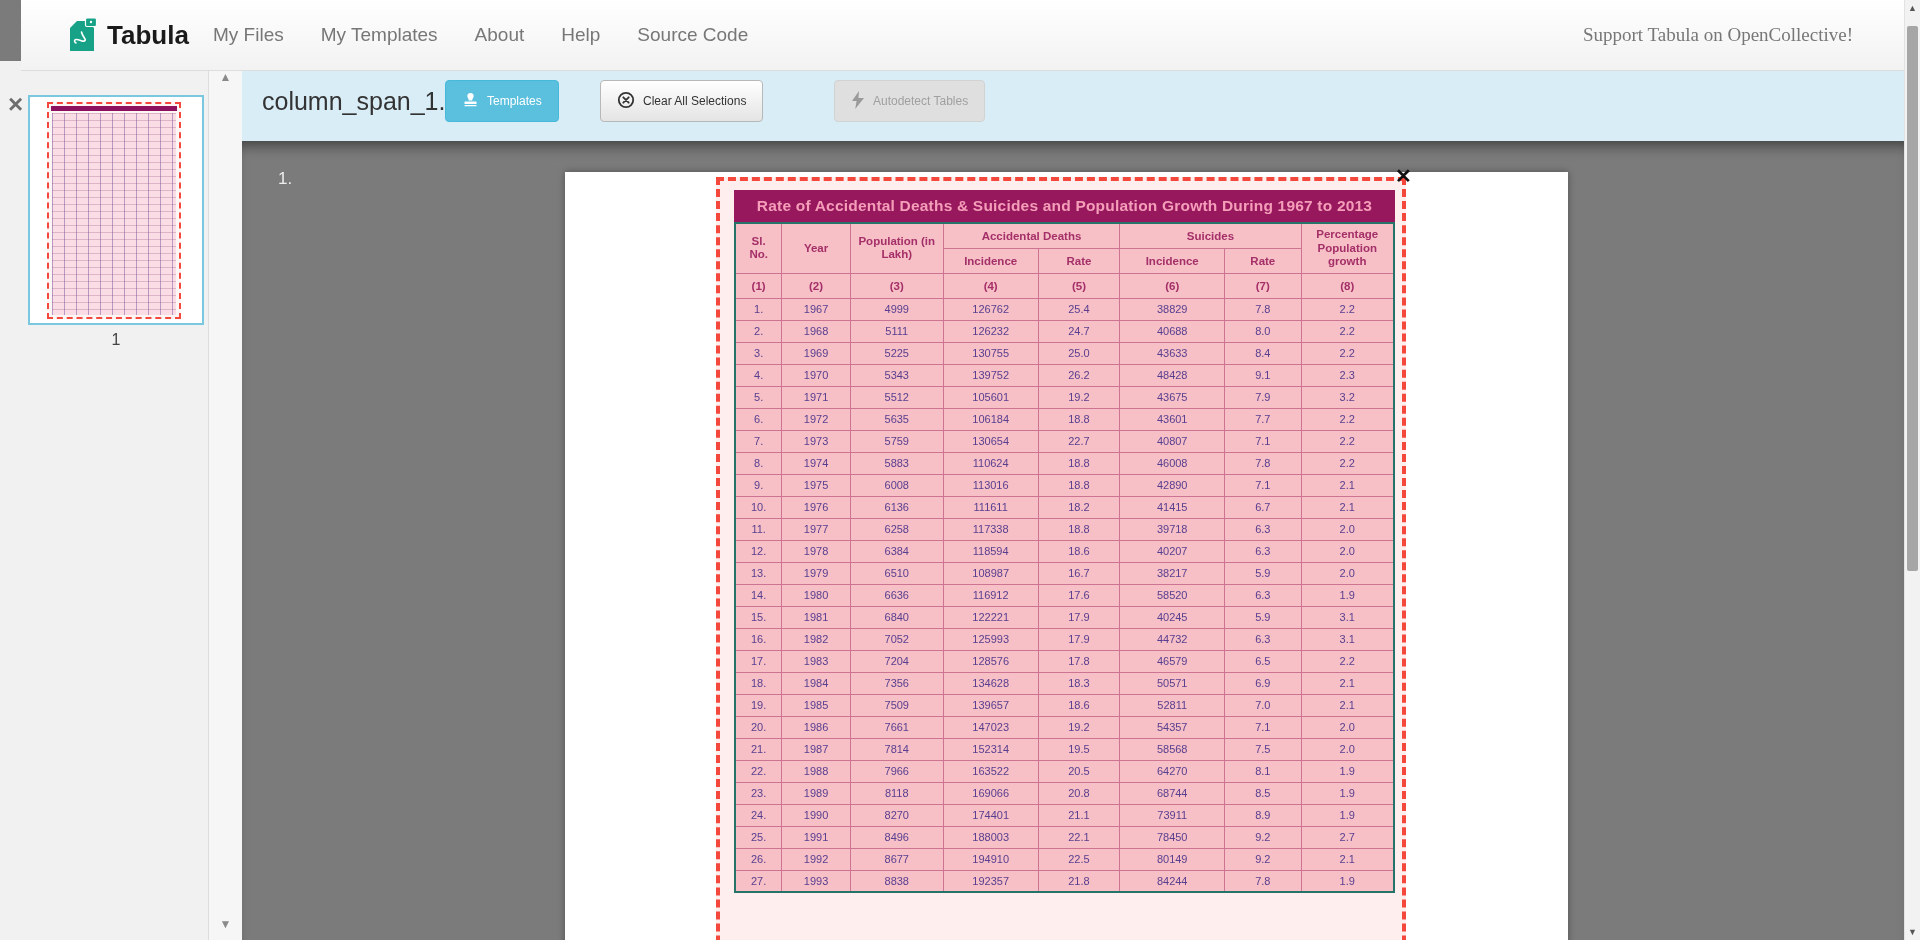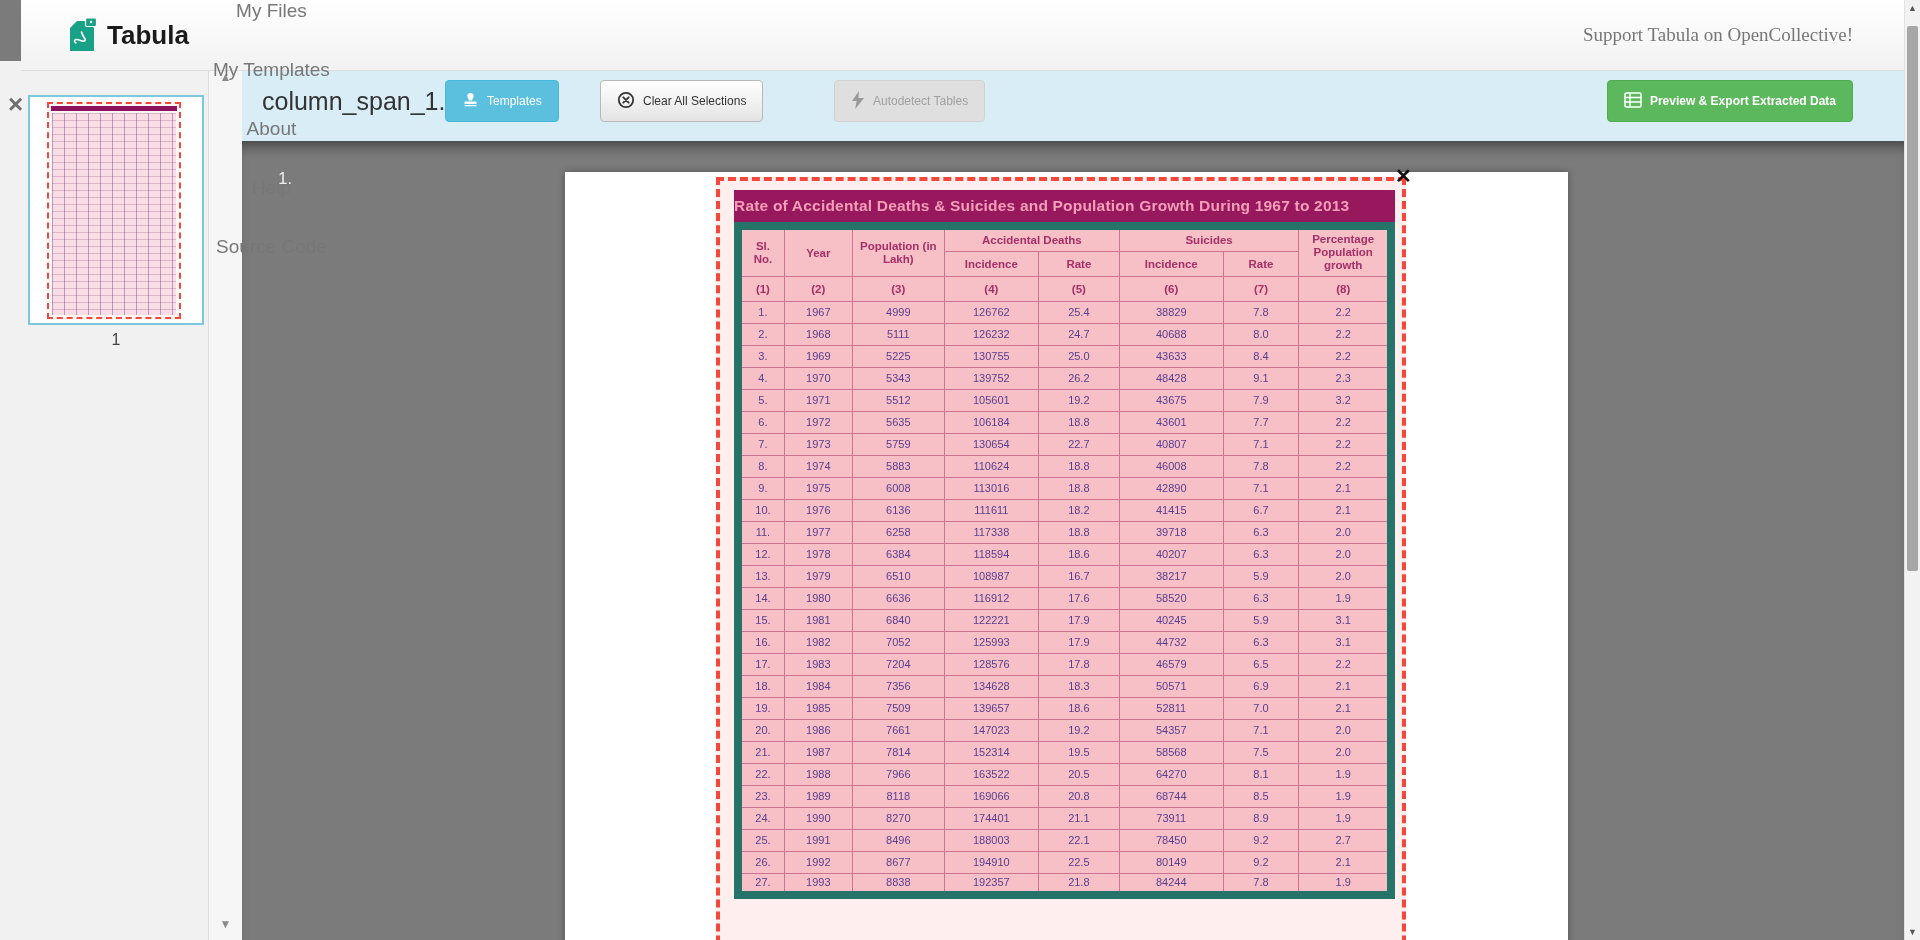--- a/index.html
+++ b/index.html
@@ -4,21 +4,21 @@
 <style>
   * { box-sizing: border-box; margin: 0; padding: 0; }
   html,body { width:1920px; height:940px; overflow:hidden; }
   body { font-family:"Liberation Sans", sans-serif; background:#7b7b7b; position:relative; }
 
   
   .navbar { position:absolute; top:0; left:0; width:1920px; height:71px;
             background:linear-gradient(#ffffff,#f2f2f2); border-bottom:1px solid #ddd; z-index:6;margin-left:21px; }
   .brand { position:absolute; left:46px; top:0; height:100%; display:flex; align-items:center; gap:9px; cursor:pointer; }
   .brand-text { font-size:26px; font-weight:bold; color:#1a1a1a; }
-  .nav-links { position:absolute; left:192px; top:0; height:100%; display:flex; align-items:center; gap:37px;flex-direction:column; }
+  .nav-links { position:absolute; left:192px; top:0; height:100%; display:flex; align-items:center; gap:37px; }
   .nav-link { font-size:19px; color:#777; text-decoration:none; cursor:pointer; }
   .support-link { position:absolute; right:88px; top:50%; transform:translateY(-50%);
                   font-size:19px; color:#777; cursor:pointer;font-family:Liberation Serif, serif; }
 
   
   .sidebar { position:absolute; top:61px; left:0; width:242px; height:879px; background:#f1f1f1; z-index:5; }
   .sidebar-gutter { position:absolute; right:0; top:0; width:34px; height:100%;
                     background:#f6f6f6; border-left:1px solid #dcdcdc; }
   .scroll-arrow { position:absolute; left:0; width:100%; text-align:center; color:#8a8a8a;
                   font-size:12px; line-height:16px; cursor:pointer; }
@@ -58,22 +58,22 @@
 
   .selection { position:absolute; left:151px; top:5px; width:690px; height:1200px;
                border:4px dashed #f4483c; background:rgba(244,90,80,0.10);
                z-index:3; pointer-events:none; }
   .selection-close { position:absolute; left:830px; top:-6px; z-index:4; font-size:20px;
                      font-weight:bold; color:#111; line-height:20px; cursor:pointer; }
 
   
   .pdf-table { position:absolute; left:169px; top:18px; width:661px; z-index:2; }
   .table-title { height:32px; line-height:32px; background:#8e1160; color:#f4a6c6;
-                 font-weight:bold; font-size:15.5px; letter-spacing:0.2px; }
-  table.data { width:661px; border-collapse:collapse; table-layout:fixed; border:8px solid #0f766e; }
+                 font-weight:bold; font-size:15.5px; text-align:center; letter-spacing:0.2px; }
+  table.data { width:661px; border-collapse:collapse; table-layout:fixed; border:2px solid #0f766e; }
   table.data th, table.data td { border:1px solid #c9789a; text-align:center; overflow:hidden; }
   table.data thead th { background:#f6ccd4; color:#9c2b6b; font-size:11.5px; font-weight:bold;
                         padding:1px 2px; height:25px; }
   th.two-line { white-space:pre-line; line-height:1.15; }
   tr.index-row th { height:22px; }
   table.data tbody td { background:#f6ccd4; color:#473b97; font-size:11px; height:22px; padding:0; }
 
   
   .os-scrollbar { position:absolute; right:0; top:0; width:16px; height:940px;
                   background:#f2f2f2; border-left:1px solid #e2e2e2; z-index:10; }
@@ -150,29 +150,20 @@
 
   <button class="btn btn-autodetect" disabled="">
     <span>
       <svg width="14" height="18" viewBox="0 0 14 18">
         <polygon points="8,0 1,10 5.6,10 4.2,18 13,7 7.4,7" fill="#9a9a9a"></polygon>
       </svg>
     </span>
     <span>Autodetect Tables</span>
   </button>
 
-  <button class="btn btn-export">
-    <span>
-      <svg width="18" height="16" viewBox="0 0 18 16">
-        <rect x="1" y="1" width="16" height="14" rx="1.5" fill="none" stroke="#fff" stroke-width="1.6"></rect>
-        <path d="M1 5.5 H17 M1 10 H17 M6 1 V15" stroke="#fff" stroke-width="1.4"></path>
-      </svg>
-    </span>
-    <span>Preview &amp; Export Extracted Data</span>
-  </button>
 </div>
 
 <main class="workspace">
   <span class="page-label">1.</span>
 
   <div class="pdf-page">
     <div class="selection"></div>
     <span class="selection-close">✕</span>
 
     <div class="pdf-table">

